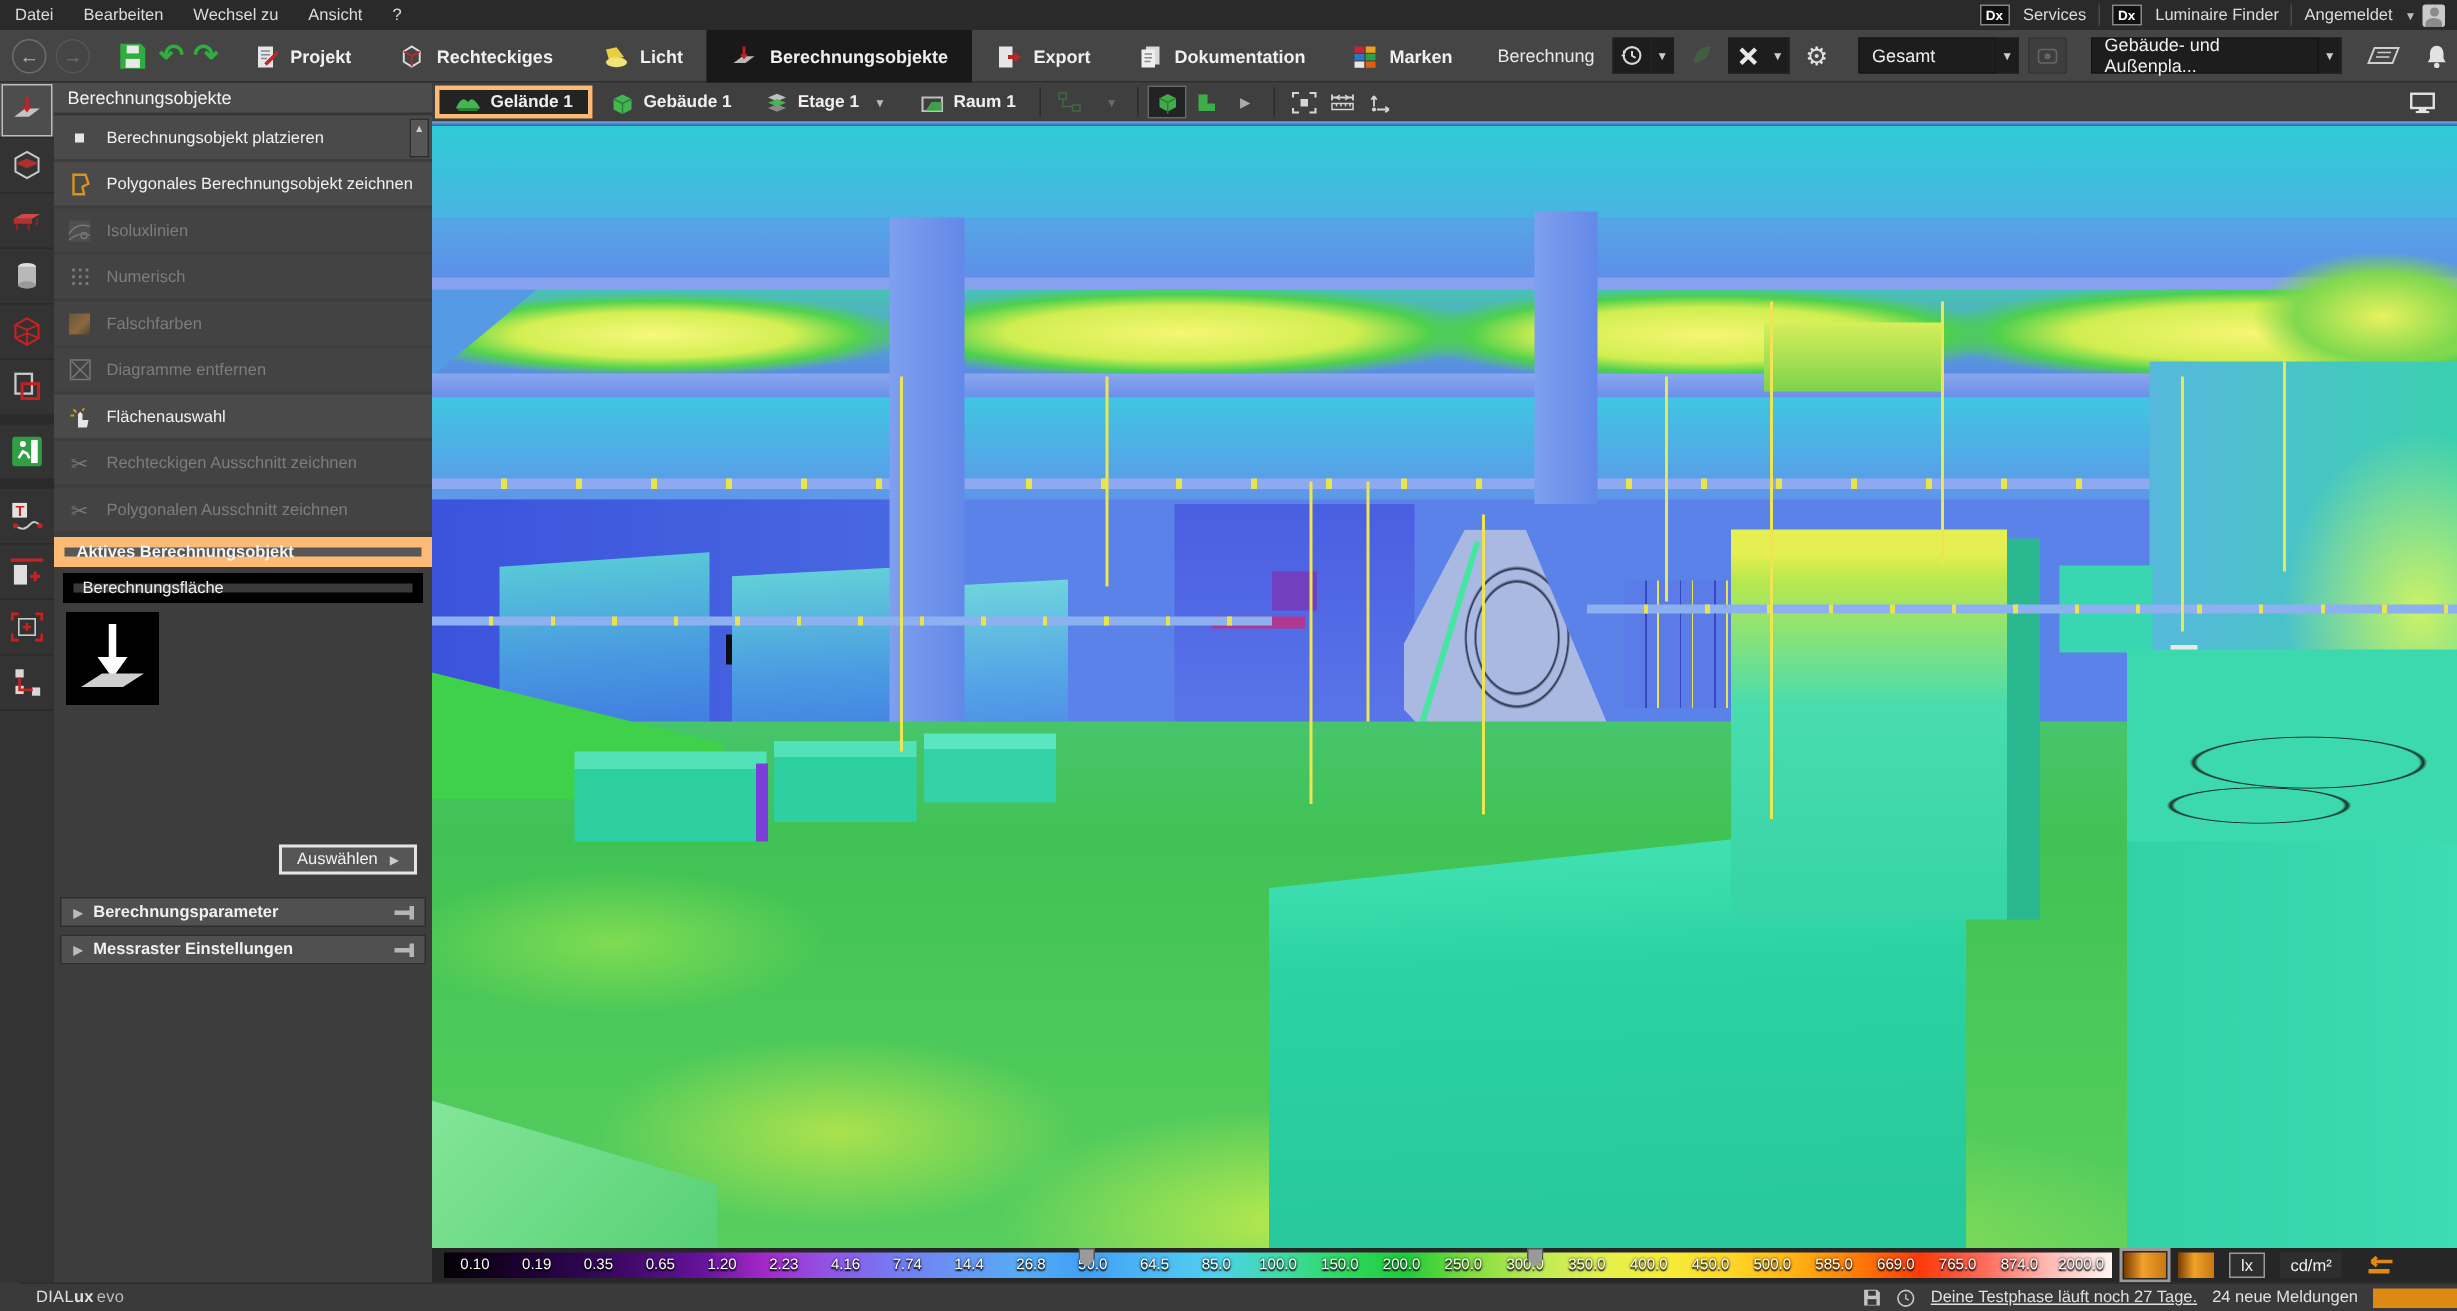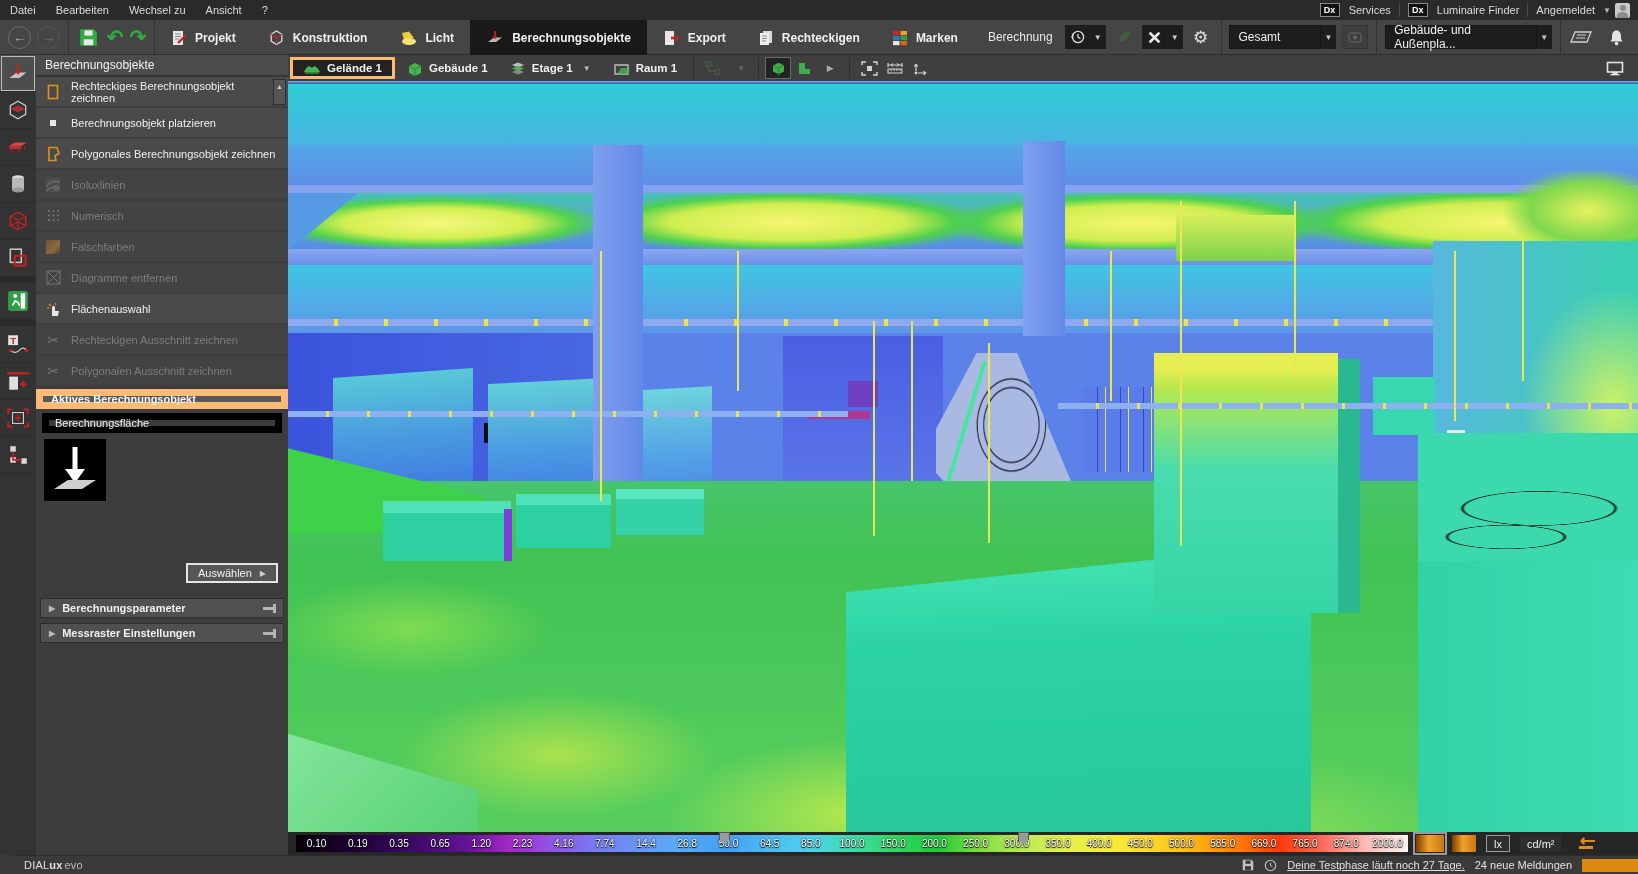--- a/index.html
+++ b/index.html
@@ -176,21 +176,21 @@
         <path d="M4 4h6M4 6.5h6M4 9h4" stroke="#888" stroke-width="1"></path>
         <path d="M7 13 L15 5" stroke="#c22525" stroke-width="2.4"></path>
       </svg>
     <span>Projekt</span>
   </div>
   <div class="tab">
     <svg width="17" height="17" viewBox="0 0 16 16">
         <path d="M3 5l5-3.2L13 5v6.5L8 14.5 3 11.5z" fill="none" stroke="#ddd" stroke-width="1.2"></path>
         <path d="M3 5l5 3 5-3M8 8v6.5" fill="none" stroke="#c22525" stroke-width="1.1"></path>
       </svg>
-    <span>Konstruktion</span>
+    <span>Rechteckiges</span>
   </div>
   <div class="tab">
     <svg width="18" height="16" viewBox="0 0 18 16">
         <path d="M3 3 L10 1.5 L15 8 L5 10 Z" fill="#e8cf3e"></path>
         <ellipse cx="10" cy="11.5" rx="7" ry="3.4" fill="#f2e27a"></ellipse>
       </svg>
     <span>Licht</span>
   </div>
   <div class="tab active">
     <svg width="18" height="16" viewBox="0 0 18 16">
@@ -207,21 +207,21 @@
         <path d="M16.5 8 l-4 -3.4 v6.8z" fill="#c92020"></path>
       </svg>
     <span>Export</span>
   </div>
   <div class="tab">
     <svg width="16" height="16" viewBox="0 0 16 16">
         <rect x="5" y="1" width="9" height="12" fill="#d9d9d9"></rect>
         <rect x="2" y="3" width="9" height="12" fill="#efefef"></rect>
         <path d="M4 6h5M4 8.5h5M4 11h4" stroke="#8a8a8a"></path>
       </svg>
-    <span>Rechteckigen</span>
+    <span>Dokumentation</span>
   </div>
   <div class="tab">
     <svg width="16" height="16" viewBox="0 0 16 16">
         <rect x="1" y="1" width="6.5" height="4.2" fill="#c23"></rect>
         <rect x="8.5" y="1" width="6.5" height="4.2" fill="#e8a020"></rect>
         <rect x="1" y="6" width="6.5" height="4.2" fill="#2878c8"></rect>
         <rect x="8.5" y="6" width="6.5" height="4.2" fill="#2fa043"></rect>
         <rect x="1" y="11" width="6.5" height="4.2" fill="#e6e6e6"></rect>
         <rect x="8.5" y="11" width="6.5" height="4.2" fill="#e06010"></rect>
       </svg>
@@ -378,28 +378,20 @@
         <rect x="13" y="13" width="5" height="5" fill="#d8d8d8"></rect>
         <path d="M5.5 7v7.5h8" fill="none" stroke="#c92020" stroke-width="1.6"></path>
       </svg>
   </div>
 </div>
 
 <div id="sidebar">
   <div class="sb-title">Berechnungsobjekte</div>
 
   <div class="list-wrap">
-    <div class="tool-row">
-      <span class="tool-ic">
-          <svg width="12" height="16" viewBox="0 0 12 16">
-            <rect x="1.5" y="1.5" width="9" height="13" fill="none" stroke="#d9941f" stroke-width="1.6"></rect>
-          </svg>
-        </span>
-      <span>Rechteckiges Berechnungsobjekt zeichnen</span>
-    </div>
     <div class="tool-row">
       <span class="tool-ic">
           <span style="width:6px;height:6px;background:#e6e6e6;display:inline-block"></span>
         </span>
       <span>Berechnungsobjekt platzieren</span>
     </div>
     <div class="tool-row">
       <span class="tool-ic">
           <svg width="13" height="16" viewBox="0 0 13 16">
             <path d="M2 1.5 h8 l2 6 -4 2 1 5 h-7 z" fill="none" stroke="#d9941f" stroke-width="1.6"></path>

